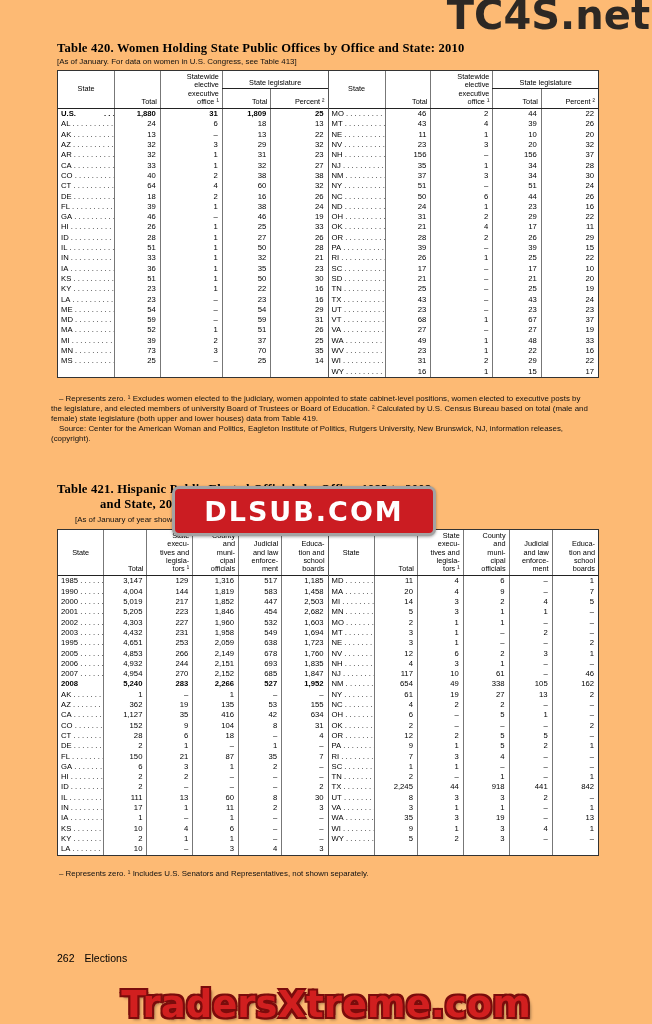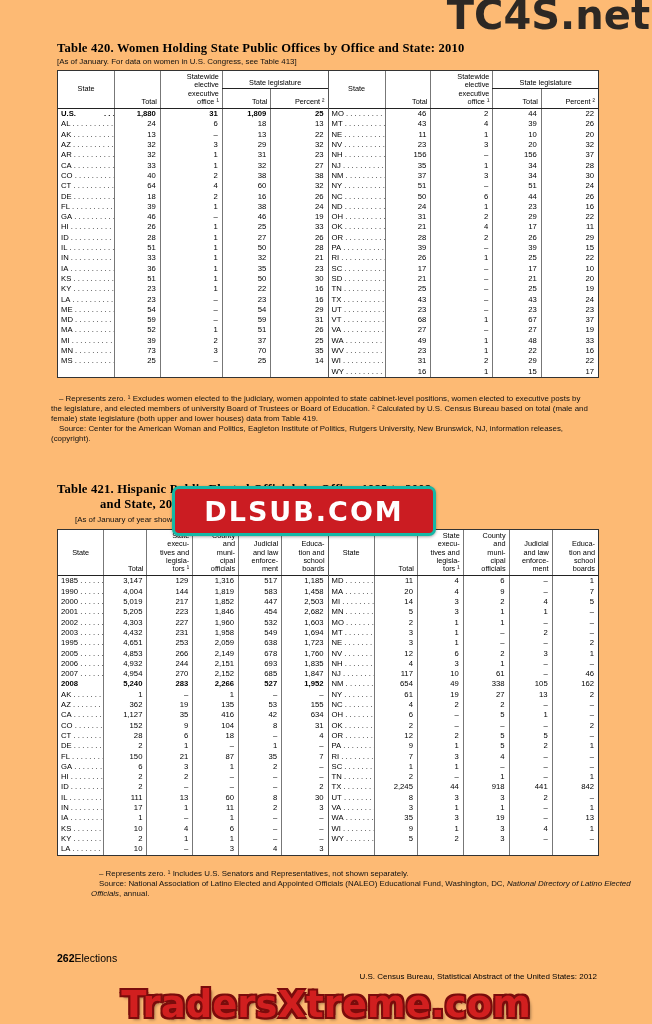--- a/index.html
+++ b/index.html
@@ -2,21 +2,21 @@
 <html><head>
 <meta charset="utf-8">
 <style>
   html,body{margin:0;padding:0;background:#e8e8e8;}
   .page{position:relative;width:652px;height:1024px;background:#fdba74;overflow:hidden;
         font-family:"Liberation Sans", sans-serif;color:#000;}
   
   .wm-top{position:absolute;top:-8px;right:2px;font-family:"DejaVu Sans",sans-serif;
           font-size:40px;font-weight:800;color:#1e1e1e;letter-spacing:0px;opacity:.93;z-index:30;}
   .wm-mid{position:absolute;left:172px;top:486px;width:258px;height:44px;background:#cb1c22;
-          border:3px solid #14b8a6;border-radius:7px;display:flex;align-items:center;justify-content:center;
+          border:3px solid #a3a3a3;border-radius:7px;display:flex;align-items:center;justify-content:center;
           font-family:"DejaVu Sans",sans-serif;font-size:27px;font-weight:800;color:#fff;letter-spacing:2px;
           z-index:30;box-shadow:0 1px 3px rgba(0,0,0,.35);}
   .wm-bottom{position:absolute;bottom:-2px;left:50%;transform:translateX(-50%);white-space:nowrap;
           font-family:"DejaVu Sans",sans-serif;font-size:37px;font-weight:800;color:#d11f1f;z-index:30;
           text-shadow:-2px -2px 0 #7a0c0c,2px -2px 0 #7a0c0c,-2px 2px 0 #7a0c0c,2px 2px 0 #7a0c0c,3px 3px 3px rgba(0,0,0,.35);}
   
   .t-title{position:absolute;left:57px;width:545px;margin:0;font-family:"Liberation Serif",serif;
            font-size:12.6px;font-weight:bold;letter-spacing:.2px;}
   .t-note{position:absolute;left:57px;font-size:7.9px;color:#111;}
   
@@ -36,21 +36,21 @@
   td.st{display:flex;}
   td.st .nm{flex:0 0 auto;}
   td.st .dots{flex:1 1 auto;overflow:hidden;white-space:nowrap;}
   td.num{text-align:right;padding-right:4px;}
   tr.bold td{font-weight:bold;gap:26px;}
   
   .fnotes{position:absolute;left:51px;width:540px;font-size:7.9px;line-height:10px;color:#111;}
   .fnotes p{margin:0;text-indent:8px;}
   
   .pg-label{position:absolute;left:57px;top:952px;font-size:10.5px;}
-  .pg-label .num{font-weight:bold;}
+  .pg-label .num{font-weight:normal;margin-right:10px;}
   .census-src{position:absolute;right:55px;top:972px;font-size:8px;text-align:right;width:400px;}
 </style>
 </head>
 <body>
 
 <div class="page">
 
   <div class="wm-top">TC4S.net</div>
 
   <h1 class="t-title" style="top:41px;">Table 420. Women Holding State Public Offices by Office and State: 2010</h1>
@@ -1304,26 +1304,24 @@
               <td class="num bl"></td>
               <td class="num bl"></td>
               <td class="num bl"></td>
               <td class="num bl"></td>
             </tr>
           </tbody>
         </table>
       </div>
     </div>
 
-  <div class="fnotes" style="top:869px;margin-left:40px;">
+  <div class="fnotes" style="top:869px;">
     <p>– Represents zero.  ¹ Includes U.S. Senators and Representatives, not shown separately.</p>
-    <p><span>Source: National Association of Latino Elected and Appointed Officials (NALEO) Educational Fund, Washington, DC, </span><i>National Directory of Latino Elected Officials</i><span>, annual.</span></p>
   </div>
 
   <div class="pg-label">
     <span class="num">262</span><span>Elections</span>
   </div>
-  <div class="census-src">U.S. Census Bureau, Statistical Abstract of the United States: 2012</div>
 
   <div class="wm-mid">DLSUB.COM</div>
   <div class="wm-bottom">TradersXtreme.com</div>
 
 </div>
 
 </body></html>

